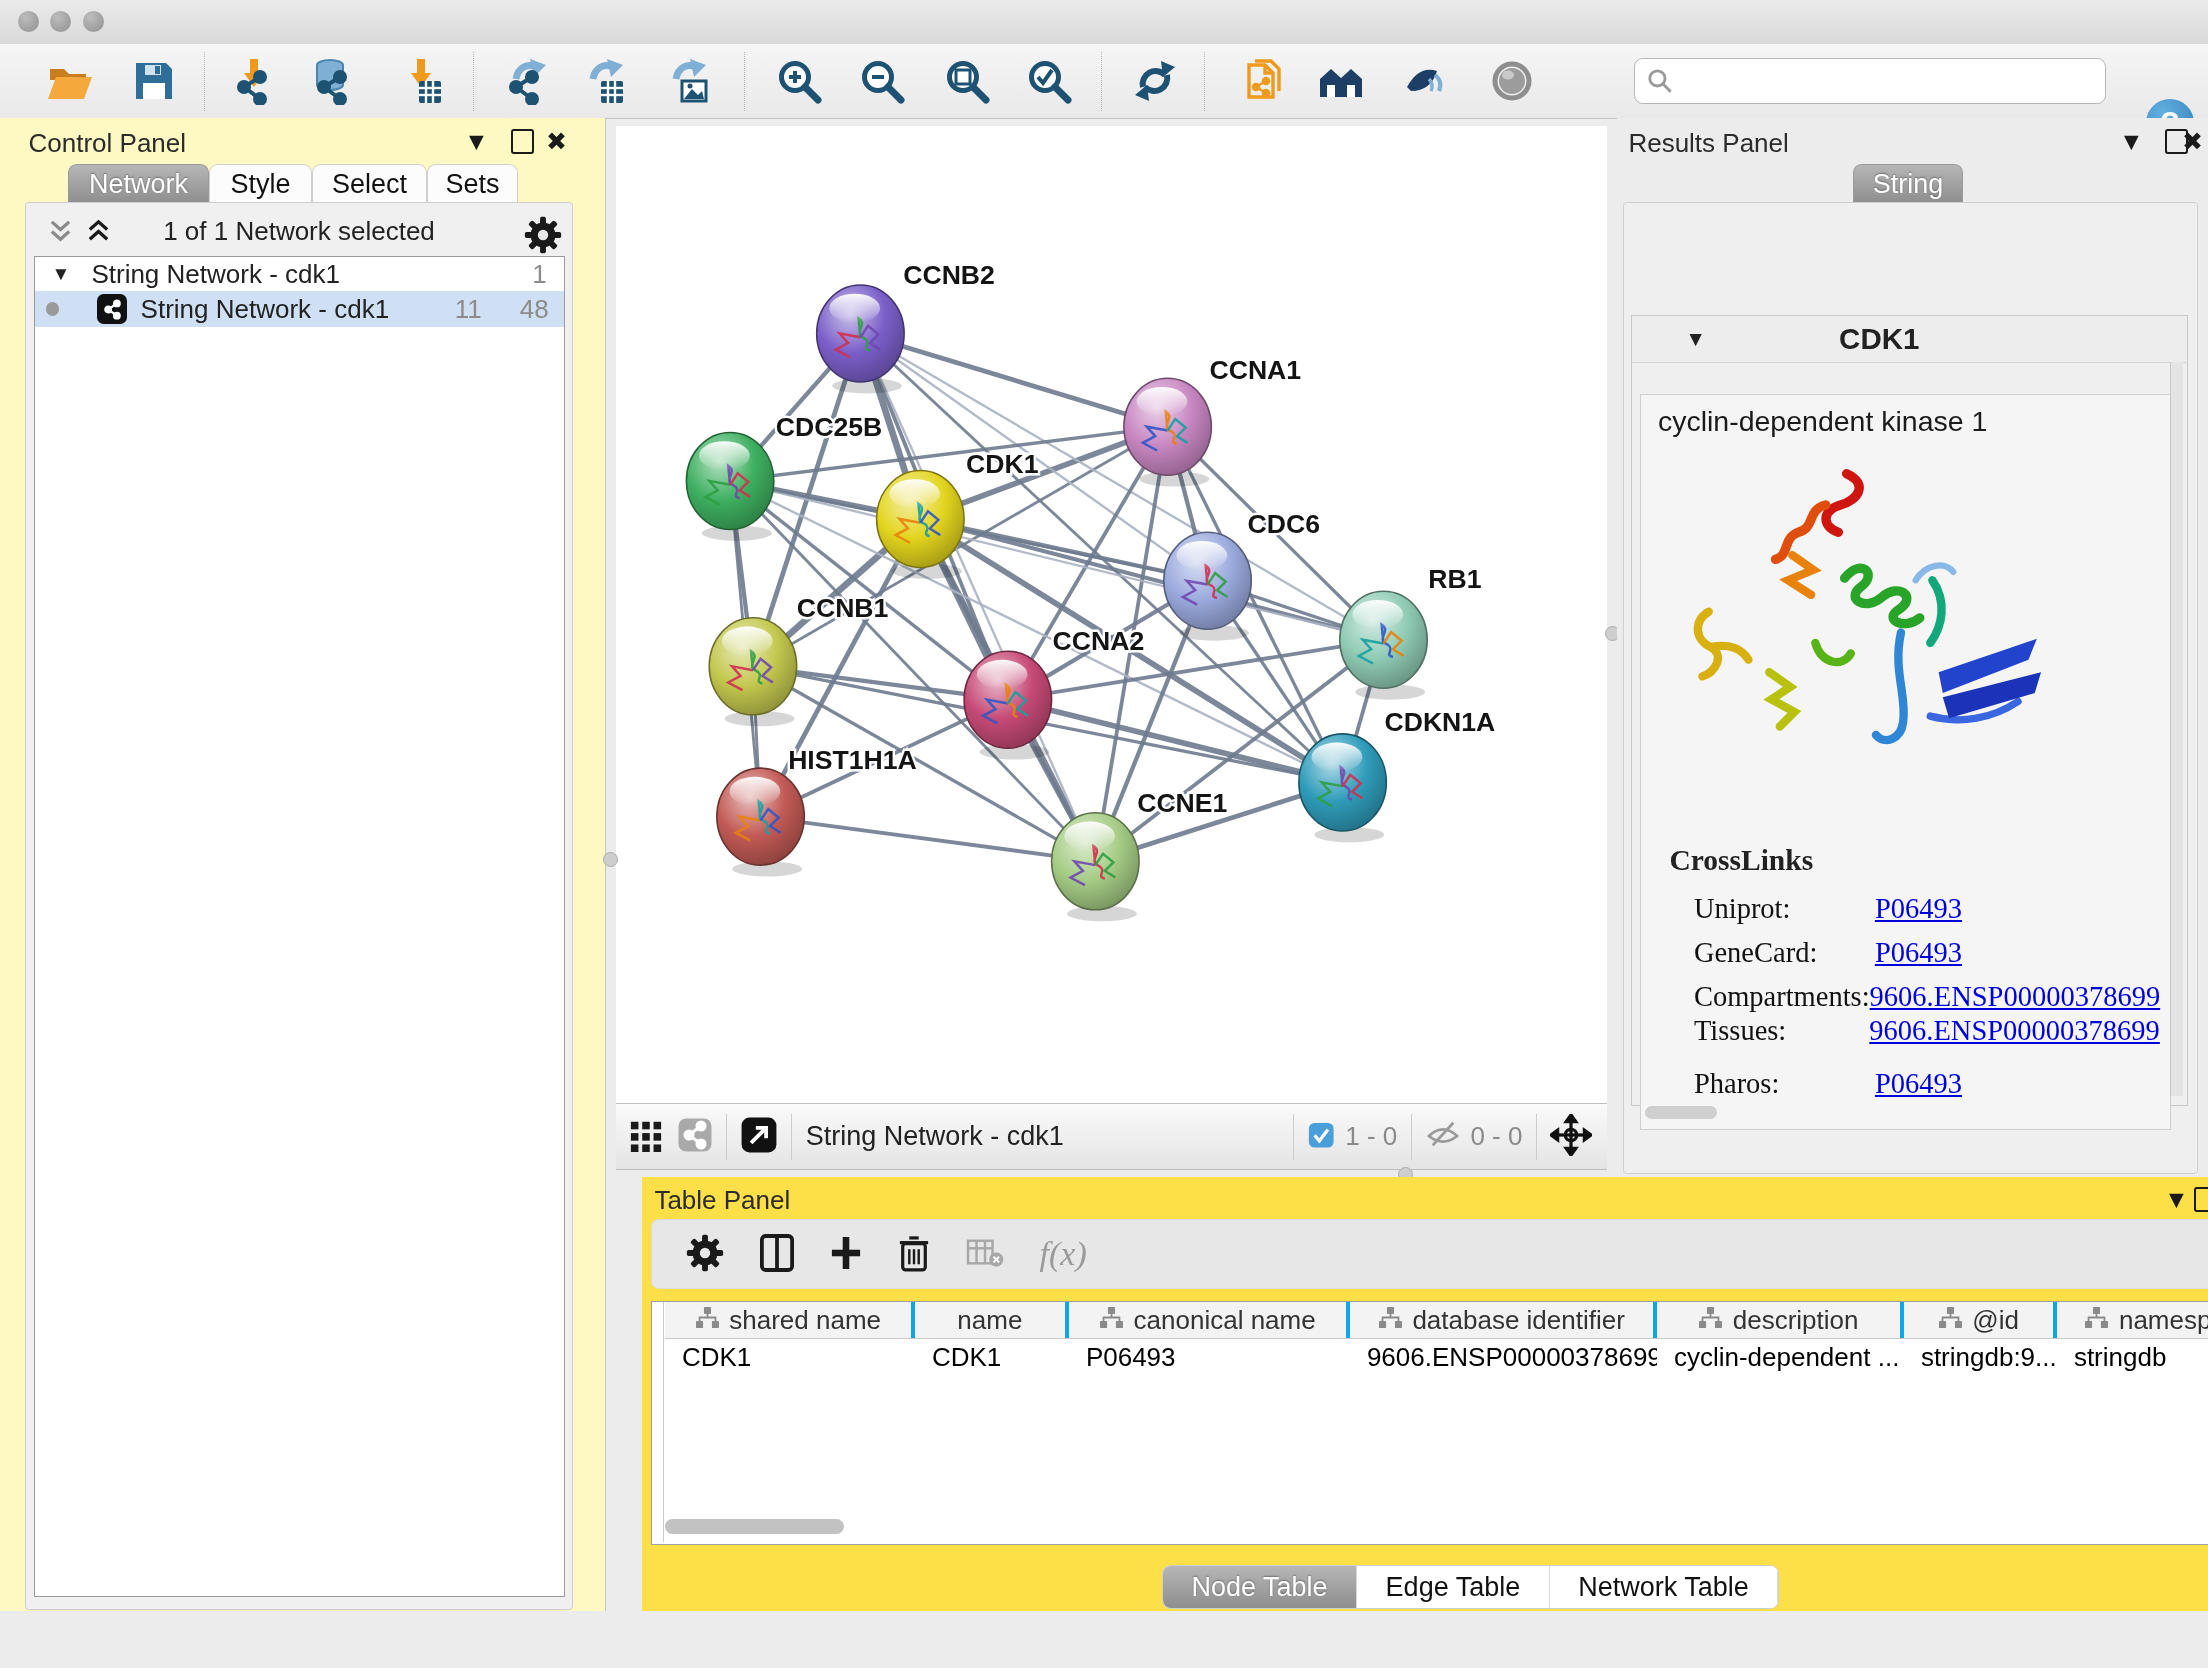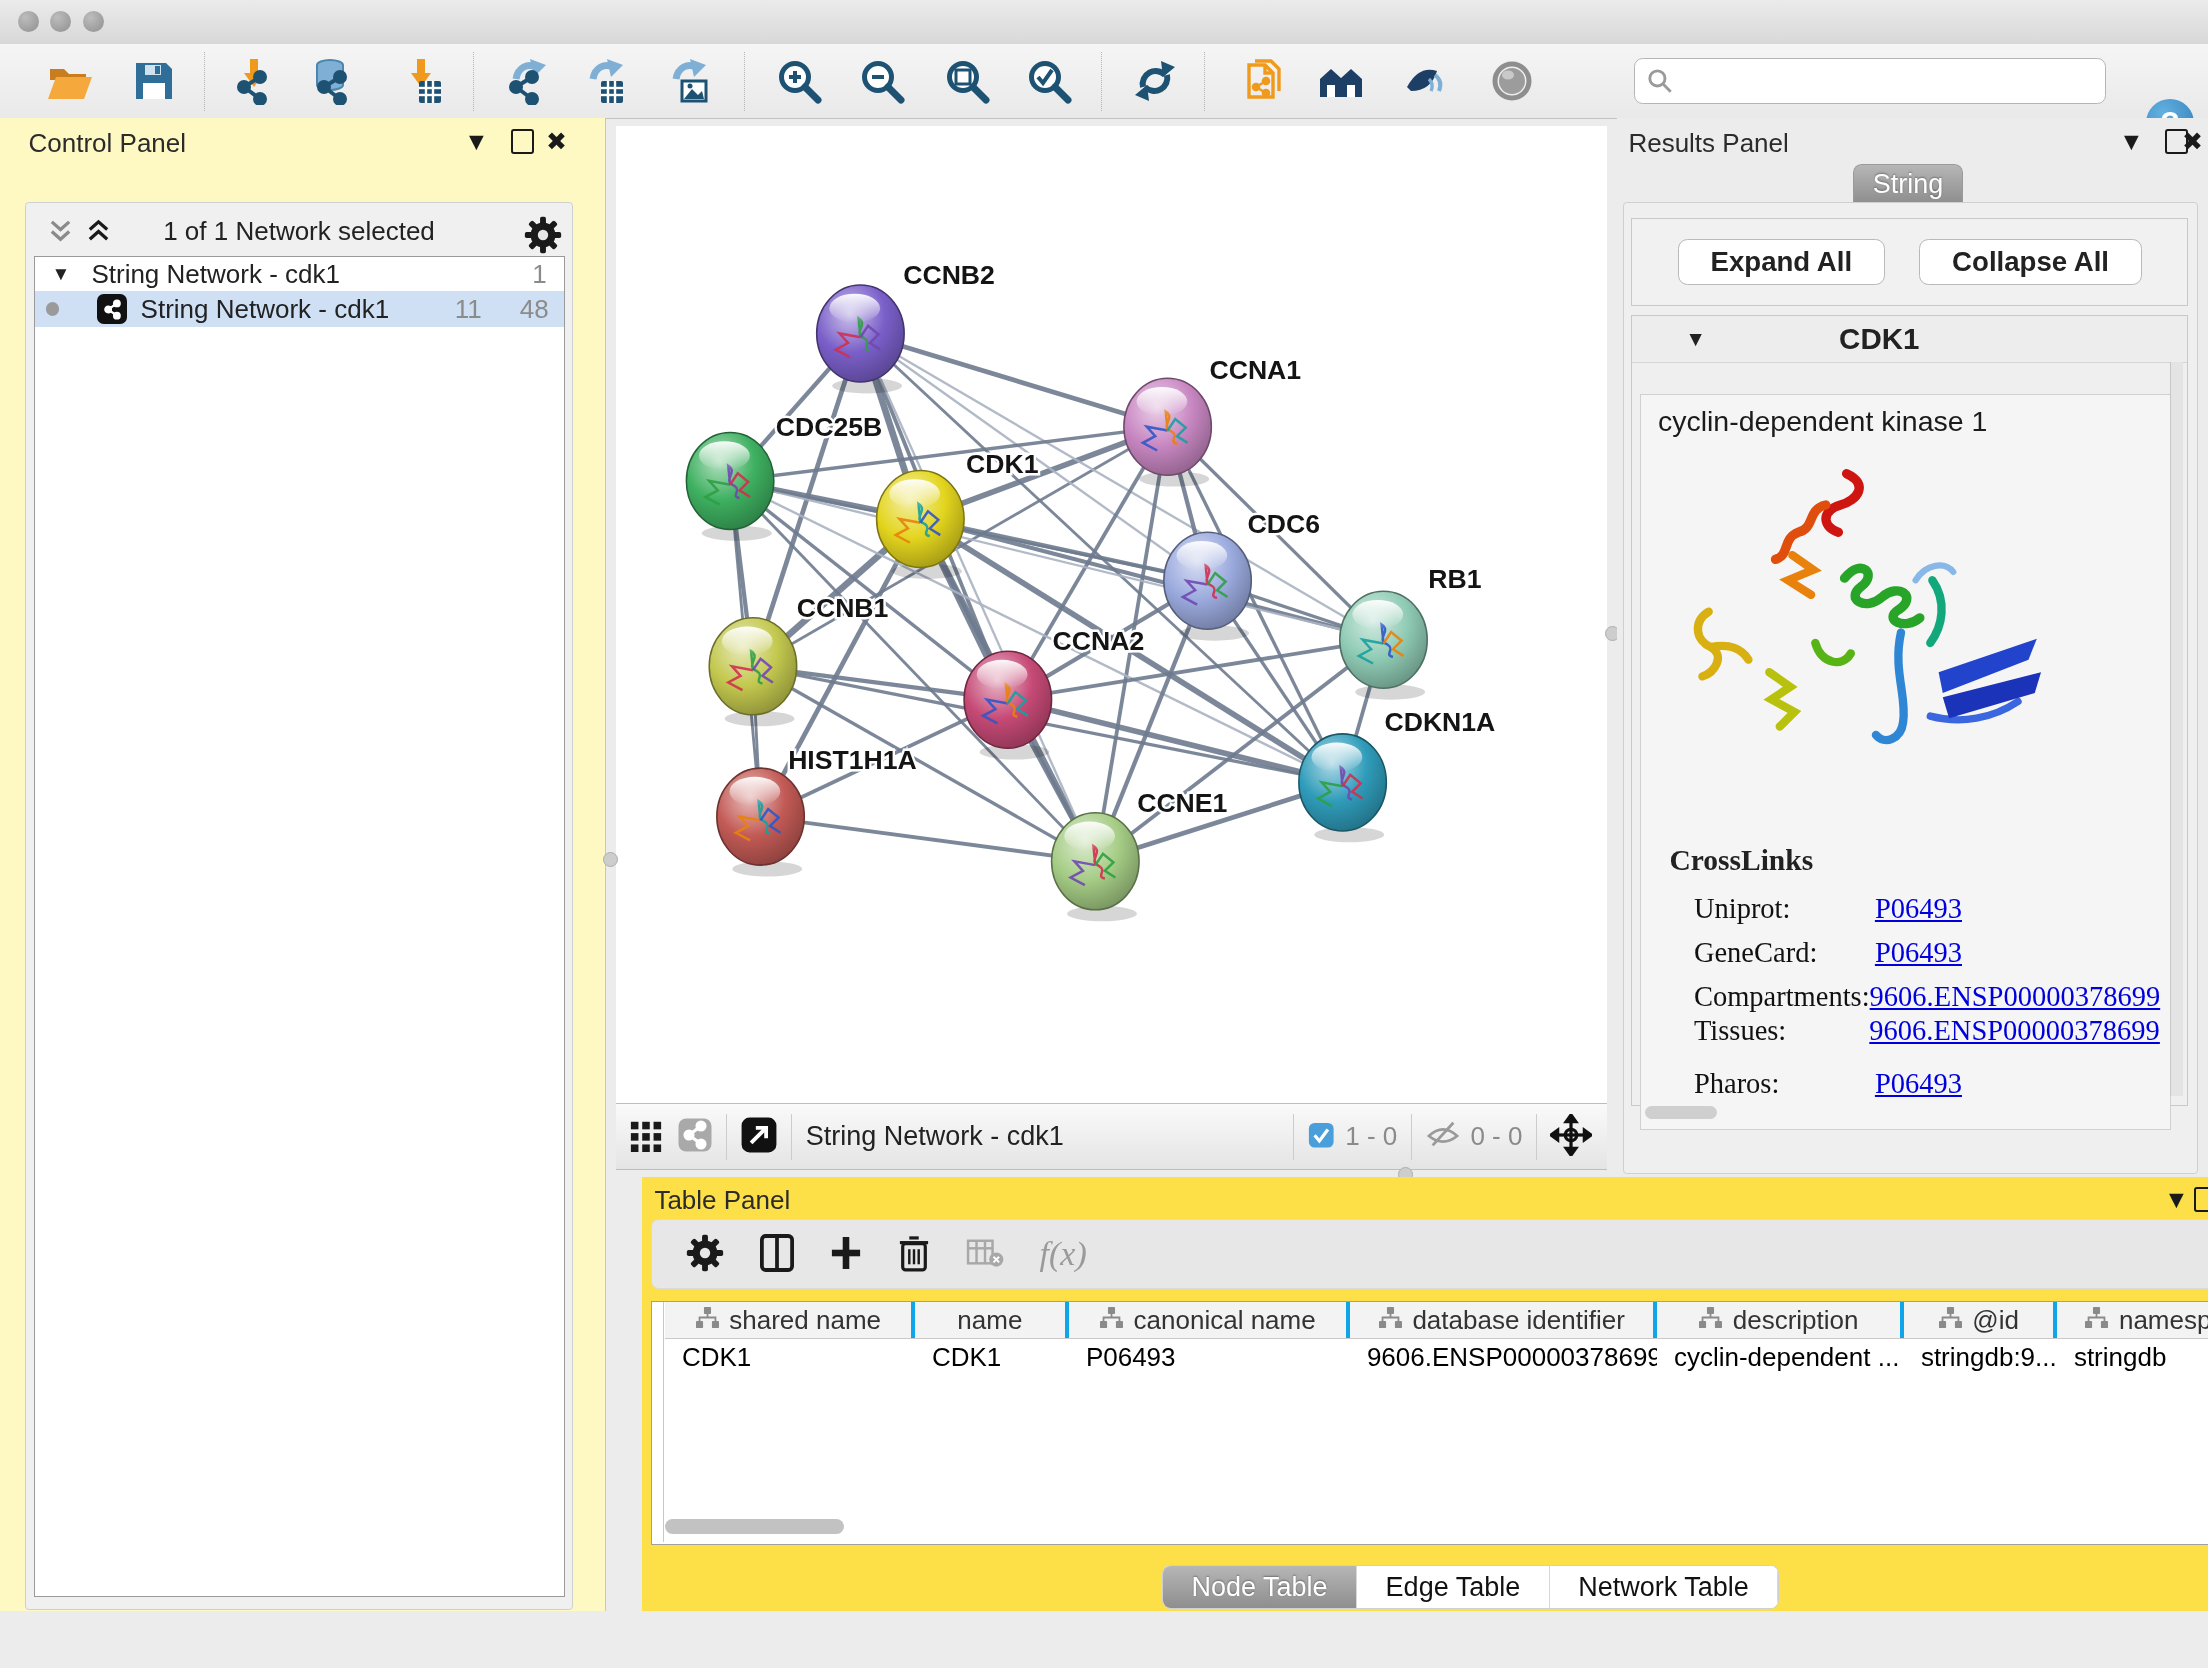--- a/index.html
+++ b/index.html
@@ -257,20 +257,26 @@
     <div id="help-btn" class="abs">
         <span>?</span>
       </div>
   </div>
 
   <div id="control-panel" class="abs">
     <div class="abs panel-title" style="left:28.5px;top:9.5px">Control Panel</div>
     <div class="abs win-ctl" style="left:464px;top:11.4px">▼</div>
     <div class="abs float-box" style="left:511px;top:11.4px"></div>
     <div class="abs win-ctl" style="left:546px;top:11.4px">✖</div>
+    <div id="cp-tabs" class="abs" style="left:68px;top:46px;display:flex;">
+        <div class="tab active" style="width: 139px;">Network</div>
+        <div class="tab" style="width: 101px;">Style</div>
+        <div class="tab" style="width: 113px;">Select</div>
+        <div class="tab" style="width: 89px;">Sets</div>
+      </div>
     <div id="cp-box" class="abs">
       <div id="cp-sel-bar" class="abs">
         <span class="abs" style="left:21px;top:7.6px">
           <svg width="27" height="27" viewBox="0 0 28 28">
               <polyline points="5,4 14,12 23,4" fill="none" stroke="#8a8a8a" stroke-width="3.4"></polyline>
               <polyline points="5,14 14,22 23,14" fill="none" stroke="#8a8a8a" stroke-width="3.4"></polyline>
             </svg>
         </span>
         <span class="abs" style="left:59px;top:7.6px">
           <svg width="27" height="27" viewBox="0 0 28 28">
@@ -610,24 +616,20 @@
   <div class="abs splitter-dot" style="left:1605px;top:626px"></div>
   <div class="abs splitter-dot" style="left:1398px;top:1167px"></div>
 
   <div id="results-panel" class="abs">
     <div class="abs panel-title" style="left:11.4px;top:9.5px">Results Panel</div>
     <div class="abs win-ctl" style="left:502px;top:11.4px">▼</div>
     <div class="abs float-box" style="left:548px;top:11.4px"></div>
     <div class="abs win-ctl" style="left:563px;top:11.4px;left:565px">✖</div>
     <div class="abs tab active" style="left:236px;top:46px;width:108px">String</div>
     <div id="rp-box" class="abs">
-      <div id="rp-expand-box" class="abs">
-        <span class="rp-btn">Expand All</span>
-        <span class="rp-btn">Collapse All</span>
-      </div>
       <div id="gene-box" class="abs">
         <div id="gene-header" class="abs">
           <span style="margin-left:53px;font-size:21px">▼</span>
           <span id="gene-name">CDK1</span>
         </div>
         <div id="gene-content" class="abs">
           <div id="gene-desc" class="abs">cyclin-dependent kinase 1</div>
           <svg class="abs" style="left:28.5px;top:57px" width="418" height="361" viewBox="0 0 400 340">
             <g fill="none" stroke-linecap="round">
               <path d="M170,18 c22,10 10,26 -6,30 c-20,6 -16,22 -2,26" stroke="#cf1510" stroke-width="9"></path>

